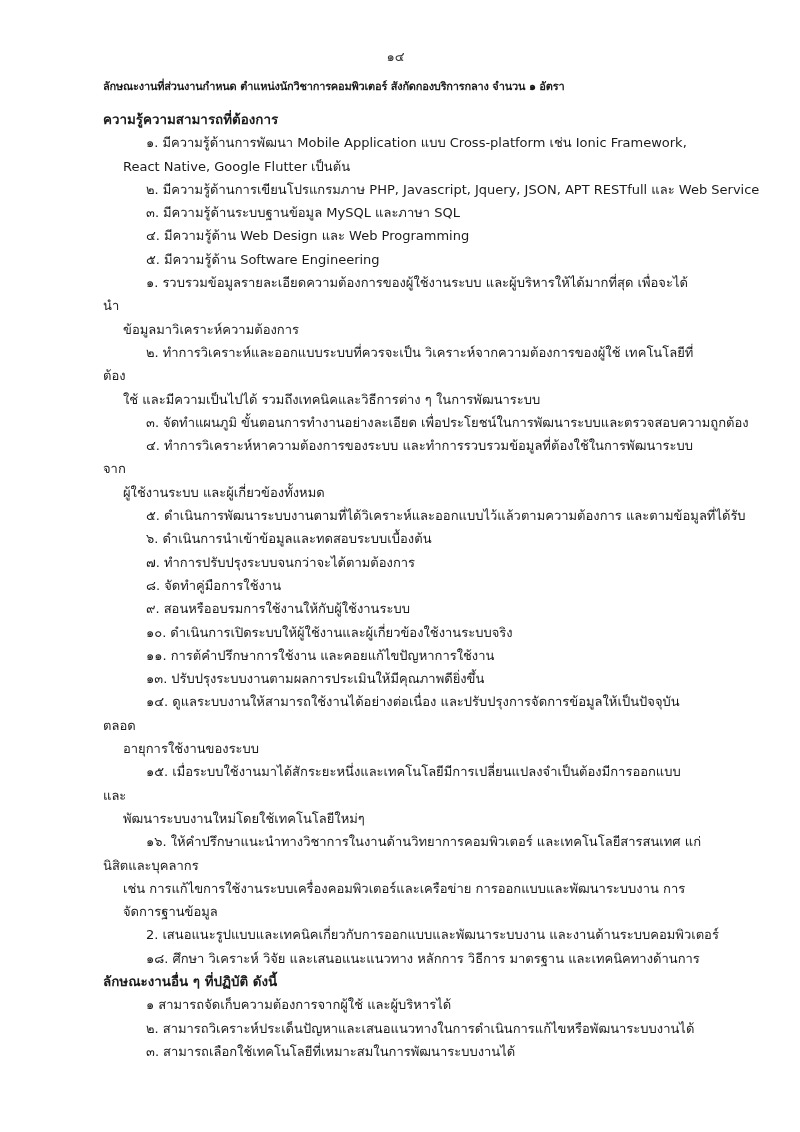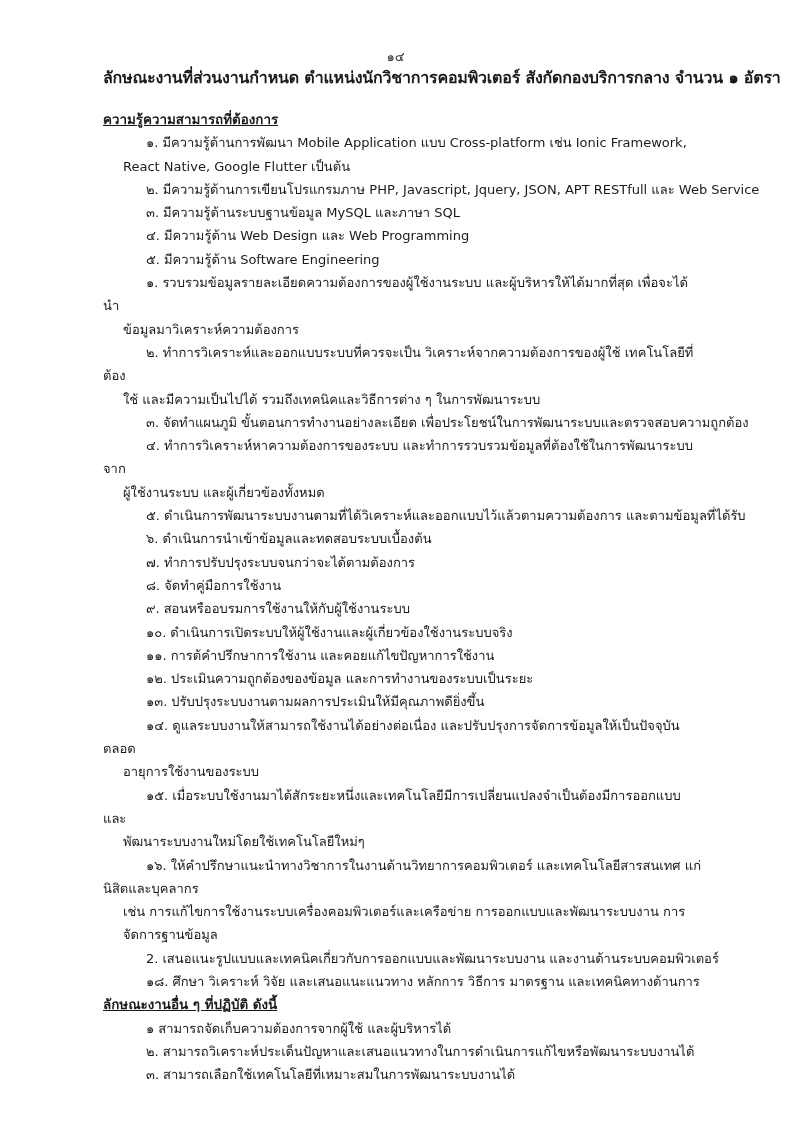--- a/index.html
+++ b/index.html
@@ -25,41 +25,40 @@
       position: absolute;
       top: 46px;
       left: 0;
       width: 791px;
       text-align: center;
       font-size: 13px;
       color: #333;
     }
     .doc-title {
       position: absolute;
-      top: 65px;
+      top: 77px;
       left: 103px;
       width: 620px;
-      font-size: 16px;
+      font-size: 11px;
       font-weight: bold;
       white-space: nowrap;
       letter-spacing: -0.2px;
     }
     .content {
       position: absolute;
       top: 108px;
       left: 103px;
       width: 600px;
       font-size: 13px;
       line-height: 23.3px;
     }
     .section-heading {
       font-weight: bold;
       font-size: 13.4px;
       white-space: nowrap;
-      text-decoration: underline;
     }
     .item {
       text-indent: 43px;
       white-space: normal;
     }
     .item.nowrap-line {
       white-space: nowrap;
     }
     .item .num {
       margin-right: 4px;
@@ -91,21 +90,20 @@
         <div class="item"><span class="num">๒.</span><span>ทำการวิเคราะห์และออกแบบระบบที่ควรจะเป็น วิเคราะห์จากความต้องการของผู้ใช้ เทคโนโลยีที่ต้อง</span><span class="cont">ใช้ และมีความเป็นไปได้ รวมถึงเทคนิคและวิธีการต่าง ๆ ในการพัฒนาระบบ</span></div>
         <div class="item nowrap-line"><span class="num">๓.</span><span>จัดทำแผนภูมิ ขั้นตอนการทำงานอย่างละเอียด เพื่อประโยชน์ในการพัฒนาระบบและตรวจสอบความถูกต้อง</span></div>
         <div class="item"><span class="num">๔.</span><span>ทำการวิเคราะห์หาความต้องการของระบบ และทำการรวบรวมข้อมูลที่ต้องใช้ในการพัฒนาระบบจาก</span><span class="cont">ผู้ใช้งานระบบ และผู้เกี่ยวข้องทั้งหมด</span></div>
         <div class="item nowrap-line"><span class="num">๕.</span><span>ดำเนินการพัฒนาระบบงานตามที่ได้วิเคราะห์และออกแบบไว้แล้วตามความต้องการ และตามข้อมูลที่ได้รับ</span></div>
         <div class="item nowrap-line"><span class="num">๖.</span><span>ดำเนินการนำเข้าข้อมูลและทดสอบระบบเบื้องต้น</span></div>
         <div class="item nowrap-line"><span class="num">๗.</span><span>ทำการปรับปรุงระบบจนกว่าจะได้ตามต้องการ</span></div>
         <div class="item nowrap-line"><span class="num">๘.</span><span>จัดทำคู่มือการใช้งาน</span></div>
         <div class="item nowrap-line"><span class="num">๙.</span><span>สอนหรืออบรมการใช้งานให้กับผู้ใช้งานระบบ</span></div>
         <div class="item nowrap-line"><span class="num">๑๐.</span><span>ดำเนินการเปิดระบบให้ผู้ใช้งานและผู้เกี่ยวข้องใช้งานระบบจริง</span></div>
         <div class="item nowrap-line"><span class="num">๑๑.</span><span>การต้คำปรึกษาการใช้งาน และคอยแก้ไขปัญหาการใช้งาน</span></div>
-        <div class="item nowrap-line"><span class="num">๑๒.</span><span>ประเมินความถูกต้องของข้อมูล และการทำงานของระบบเป็นระยะ</span></div>
         <div class="item nowrap-line"><span class="num">๑๓.</span><span>ปรับปรุงระบบงานตามผลการประเมินให้มีคุณภาพดียิ่งขึ้น</span></div>
         <div class="item"><span class="num">๑๔.</span><span>ดูแลระบบงานให้สามารถใช้งานได้อย่างต่อเนื่อง และปรับปรุงการจัดการข้อมูลให้เป็นปัจจุบัน ตลอด</span><span class="cont">อายุการใช้งานของระบบ</span></div>
         <div class="item"><span class="num">๑๕.</span><span>เมื่อระบบใช้งานมาได้สักระยะหนึ่งและเทคโนโลยีมีการเปลี่ยนแปลงจำเป็นต้องมีการออกแบบและ</span><span class="cont">พัฒนาระบบงานใหม่โดยใช้เทคโนโลยีใหม่ๆ</span></div>
         <div class="item"><span class="num">๑๖.</span><span>ให้คำปรึกษาแนะนำทางวิชาการในงานด้านวิทยาการคอมพิวเตอร์ และเทคโนโลยีสารสนเทศ แก่นิสิตและบุคลากร</span><span class="cont">เช่น การแก้ไขการใช้งานระบบเครื่องคอมพิวเตอร์และเครือข่าย การออกแบบและพัฒนาระบบงาน การจัดการฐานข้อมูล</span></div>
         <div class="item nowrap-line"><span class="num">2.</span><span>เสนอแนะรูปแบบและเทคนิคเกี่ยวกับการออกแบบและพัฒนาระบบงาน และงานด้านระบบคอมพิวเตอร์</span></div>
         <div class="item"><span class="num">๑๘.</span><span>ศึกษา วิเคราะห์ วิจัย และเสนอแนะแนวทาง หลักการ วิธีการ มาตรฐาน และเทคนิคทางด้านการ</span></div>
       </div>
       <div>
         <div class="section-heading">ลักษณะงานอื่น ๆ ที่ปฏิบัติ ดังนี้</div>
         <div class="item nowrap-line"><span class="num">๑</span><span>สามารถจัดเก็บความต้องการจากผู้ใช้ และผู้บริหารได้</span></div>

